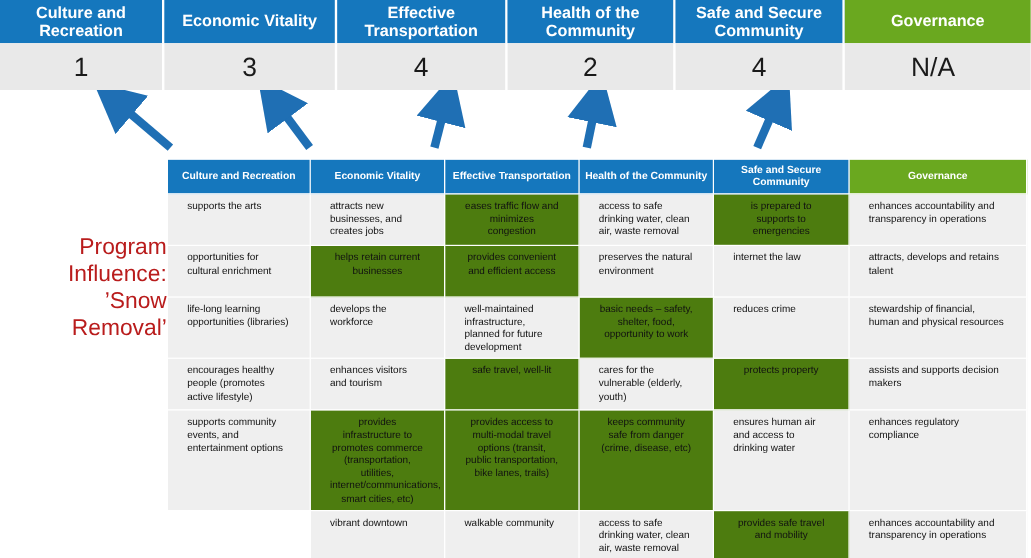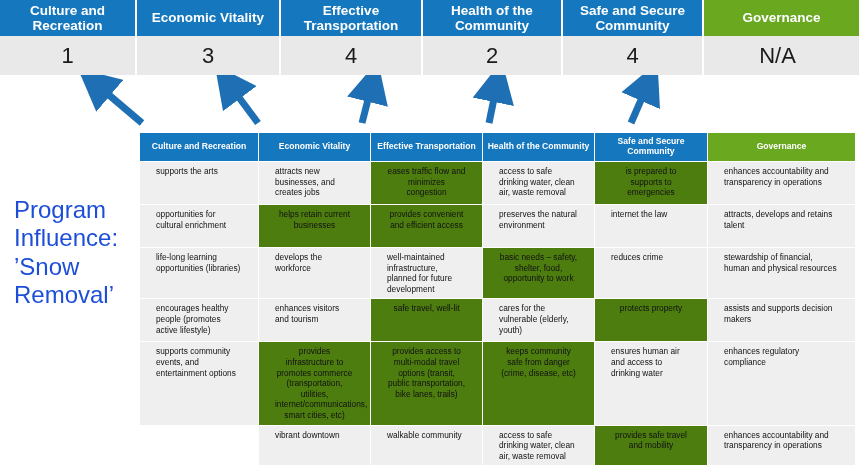--- a/index.html
+++ b/index.html
@@ -67,24 +67,24 @@
     width: 859px;
     height: 58px;
   }
 
   
   #caption {
     position: absolute;
     left: 14px;
     top: 196px;
     width: 125px;
-    font-size: 24px;
+    font-size: 19px;
     line-height: 1.18;
-    color: #1d4ed8;
-    text-align: left;
+    color: #b91c1c;
+    text-align: right;
   }
 
   
   #matrix {
     position: absolute;
     left: 139px;
     top: 132px;
     width: 716px;
     border-collapse: collapse;
     table-layout: fixed;

